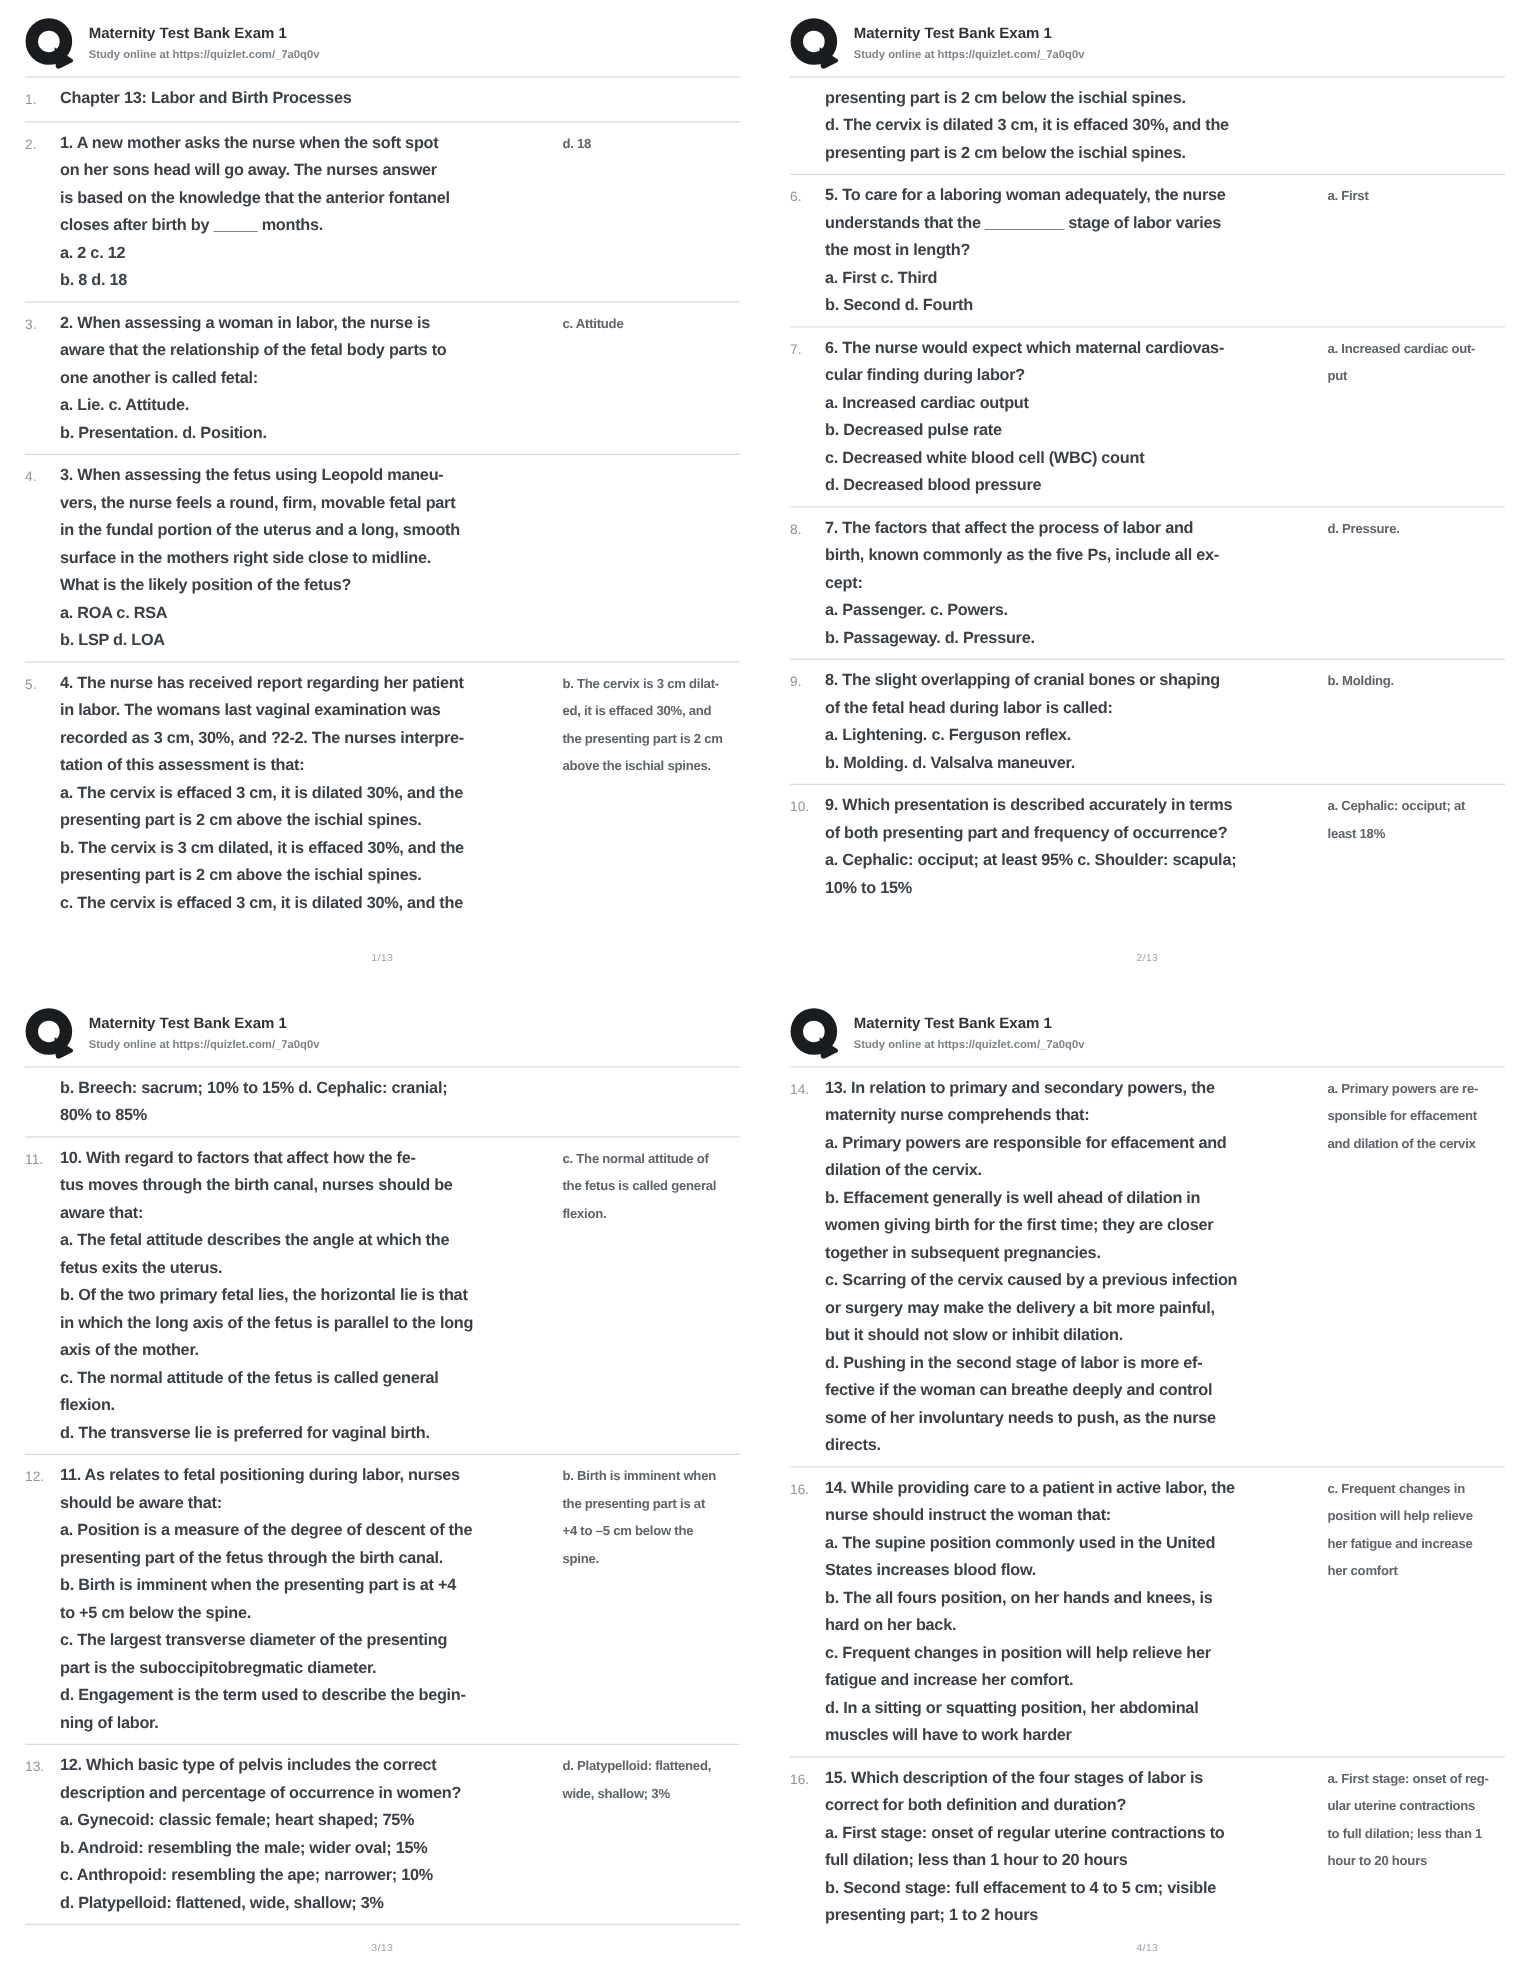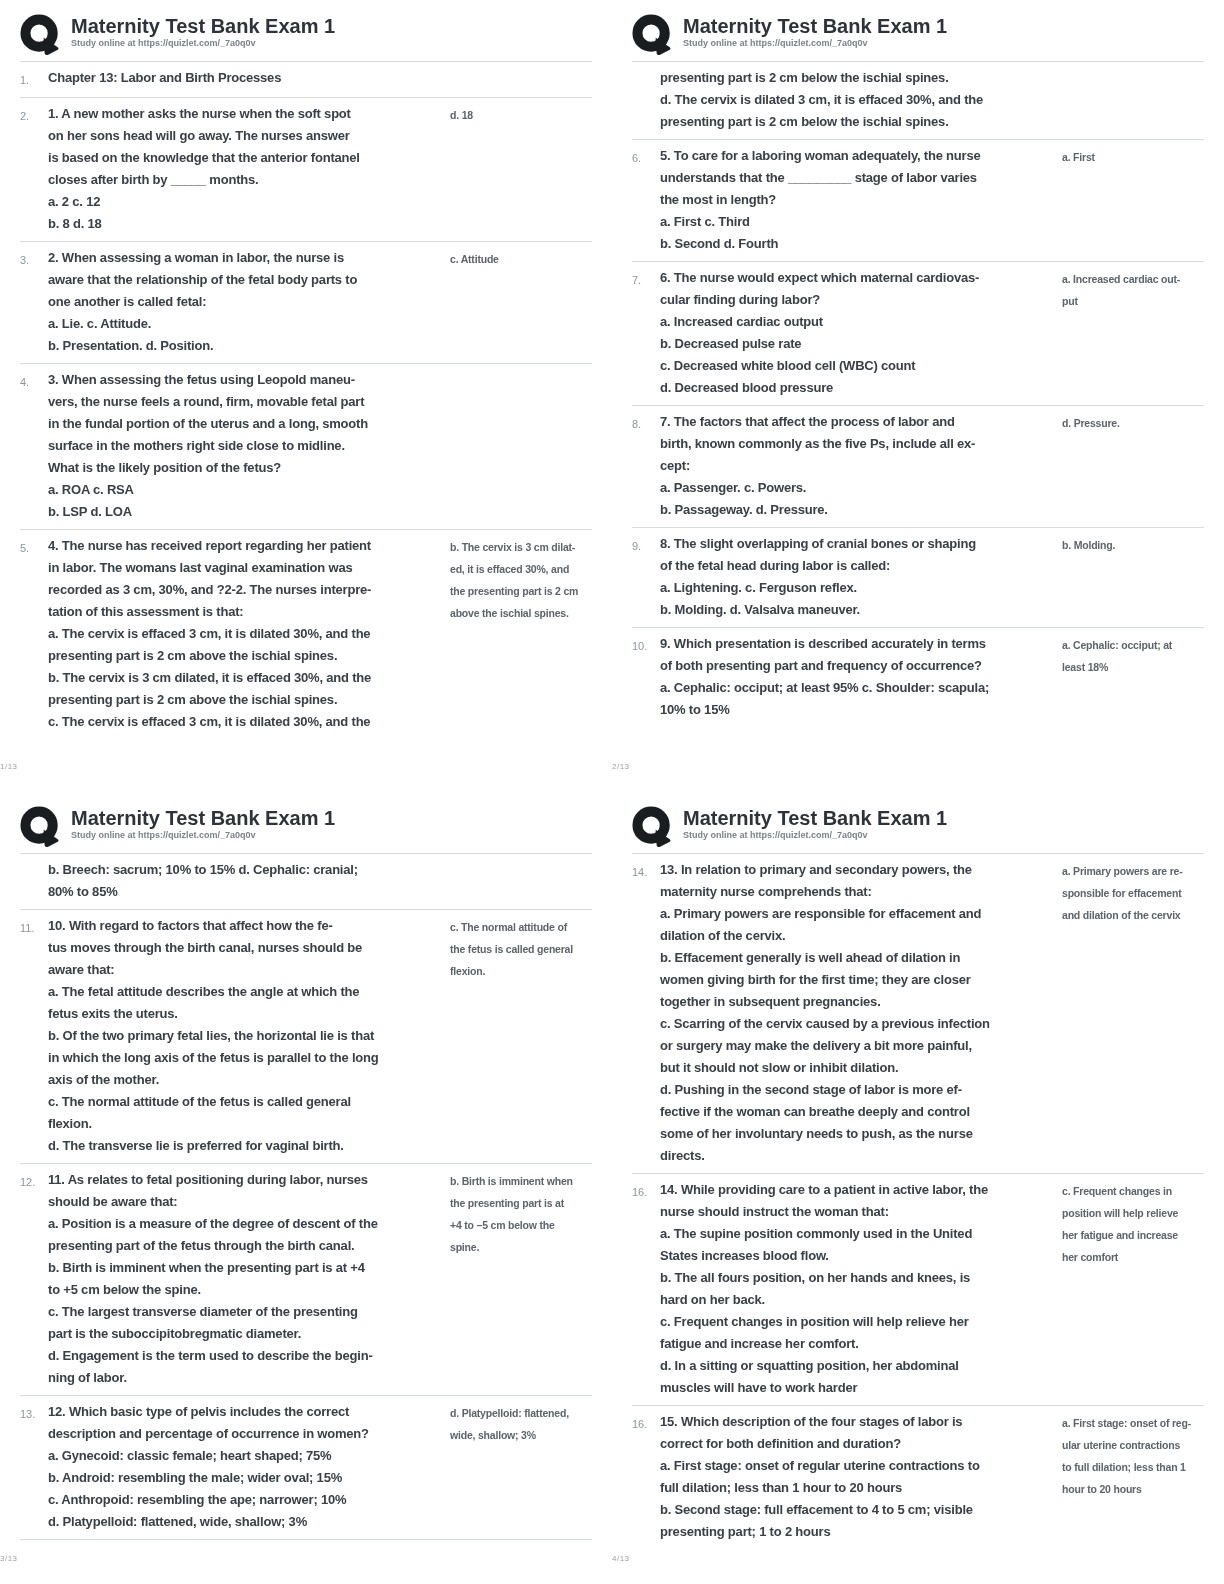--- a/index.html
+++ b/index.html
@@ -7,38 +7,38 @@
   body{width:1224px;height:1584px;font-family:"Liberation Sans",sans-serif;}
   .canvas{display:grid;grid-template-columns:612px 612px;width:1224px;}
   .page{
     width:612px;height:792px;box-sizing:border-box;
     padding:14px 20px 0 20px;position:relative;overflow:hidden;background:#fff;
   }
   .page-header{display:flex;gap:11px;align-items:flex-start;padding-bottom:5px;border-bottom:1px solid #d9dcde;}
   .logo{flex:none;display:block;}
   .logo svg{display:block;}
   .head-text{display:block;padding-top:2px;}
-  .h-title{display:block;font-weight:700;font-size:20px;line-height:20px;color:#2d3339;}
+  .h-title{display:block;font-weight:700;font-size:12px;line-height:20px;color:#2d3339;}
   .h-sub{display:block;font-weight:700;font-size:9px;line-height:12px;color:#7b838a;margin-top:1px;}
   .rows{display:block;}
   .row{display:flex;padding:5px 0 6px 0;border-bottom:1px solid #d9dcde;}
   .row.no-sep{border-bottom:0;}
   .num{flex:none;width:28px;font-size:11px;line-height:22px;color:#8d959c;padding-top:2px;}
   .q{
     flex:none;width:396px;
     font-weight:700;font-size:13px;line-height:22px;letter-spacing:-0.2px;
     color:#394047;white-space:pre-line;
   }
   .a{
     flex:1;min-width:0;padding-left:6px;padding-top:1px;
     font-weight:700;font-size:10.5px;line-height:22px;letter-spacing:-0.2px;
     color:#5d646b;white-space:pre-line;
   }
   .page-footer{
-    position:absolute;left:0;right:0;bottom:20px;text-align:left;
+    position:absolute;left:0;right:0;bottom:20px;text-align:center;
     font-size:8px;line-height:10px;color:#9aa1a8;letter-spacing:0.5px;
   }
 </style>
 </head>
 <body>
 
 <main class="canvas">
   <section class="page">
     <header class="page-header">
       <span class="logo">

